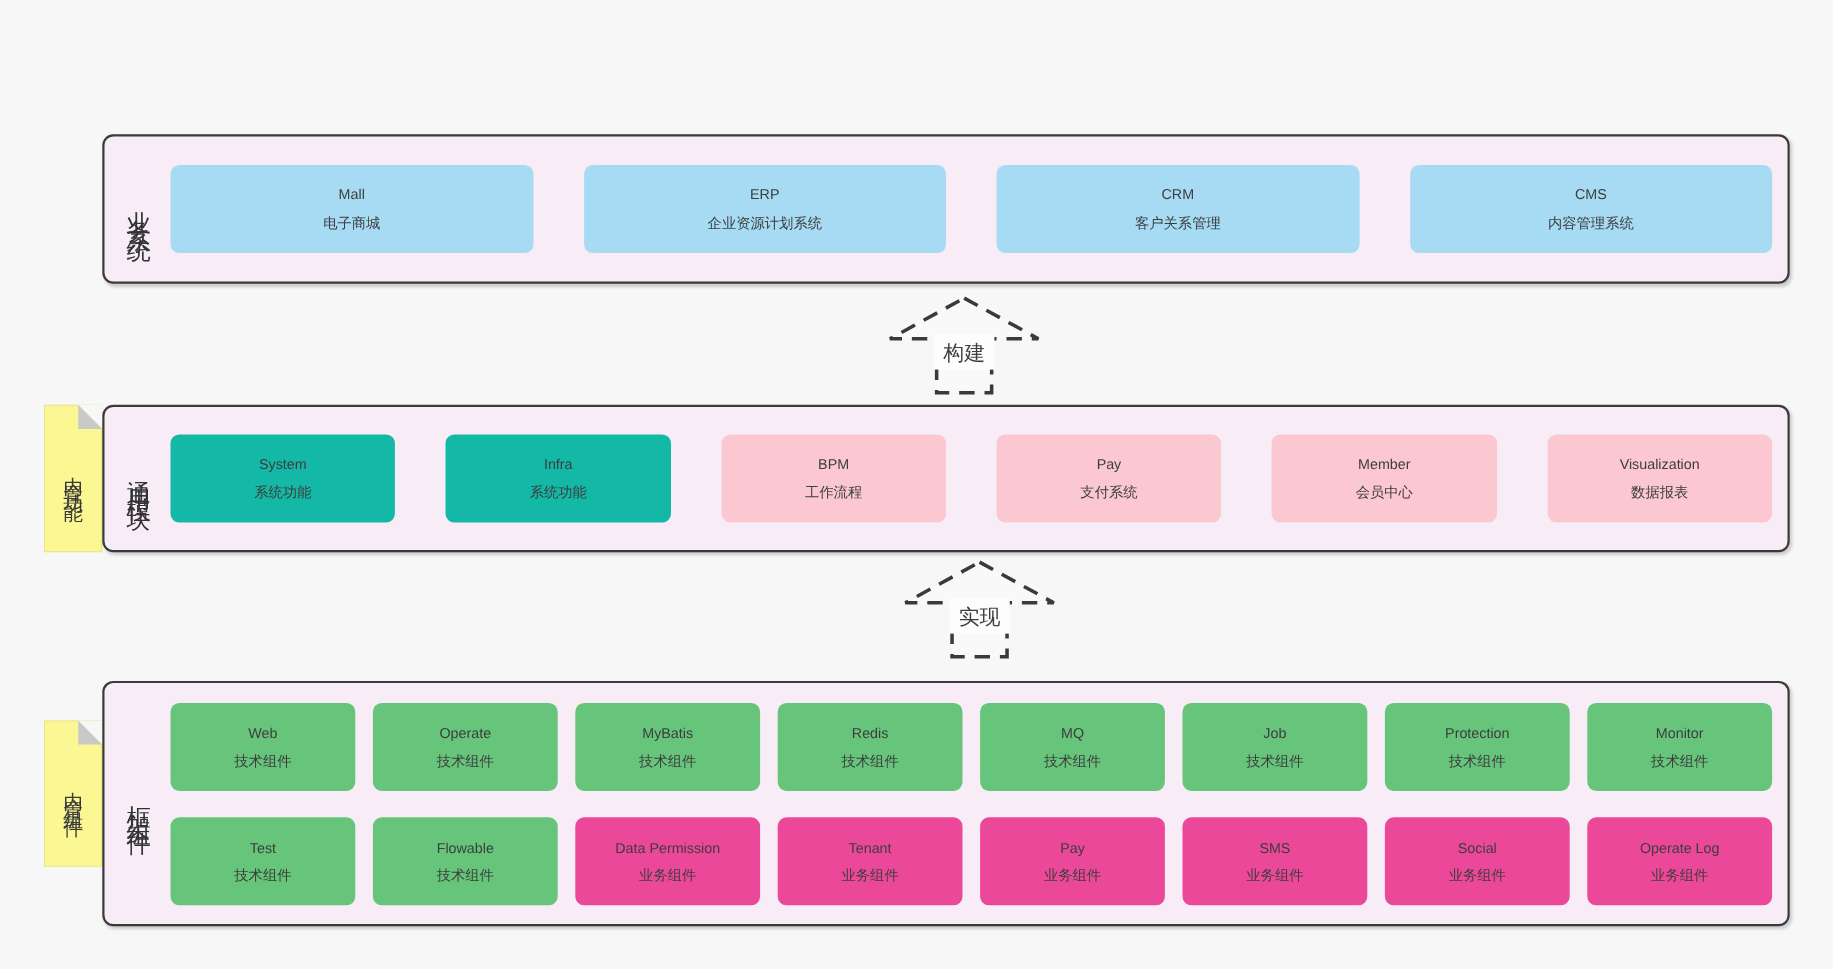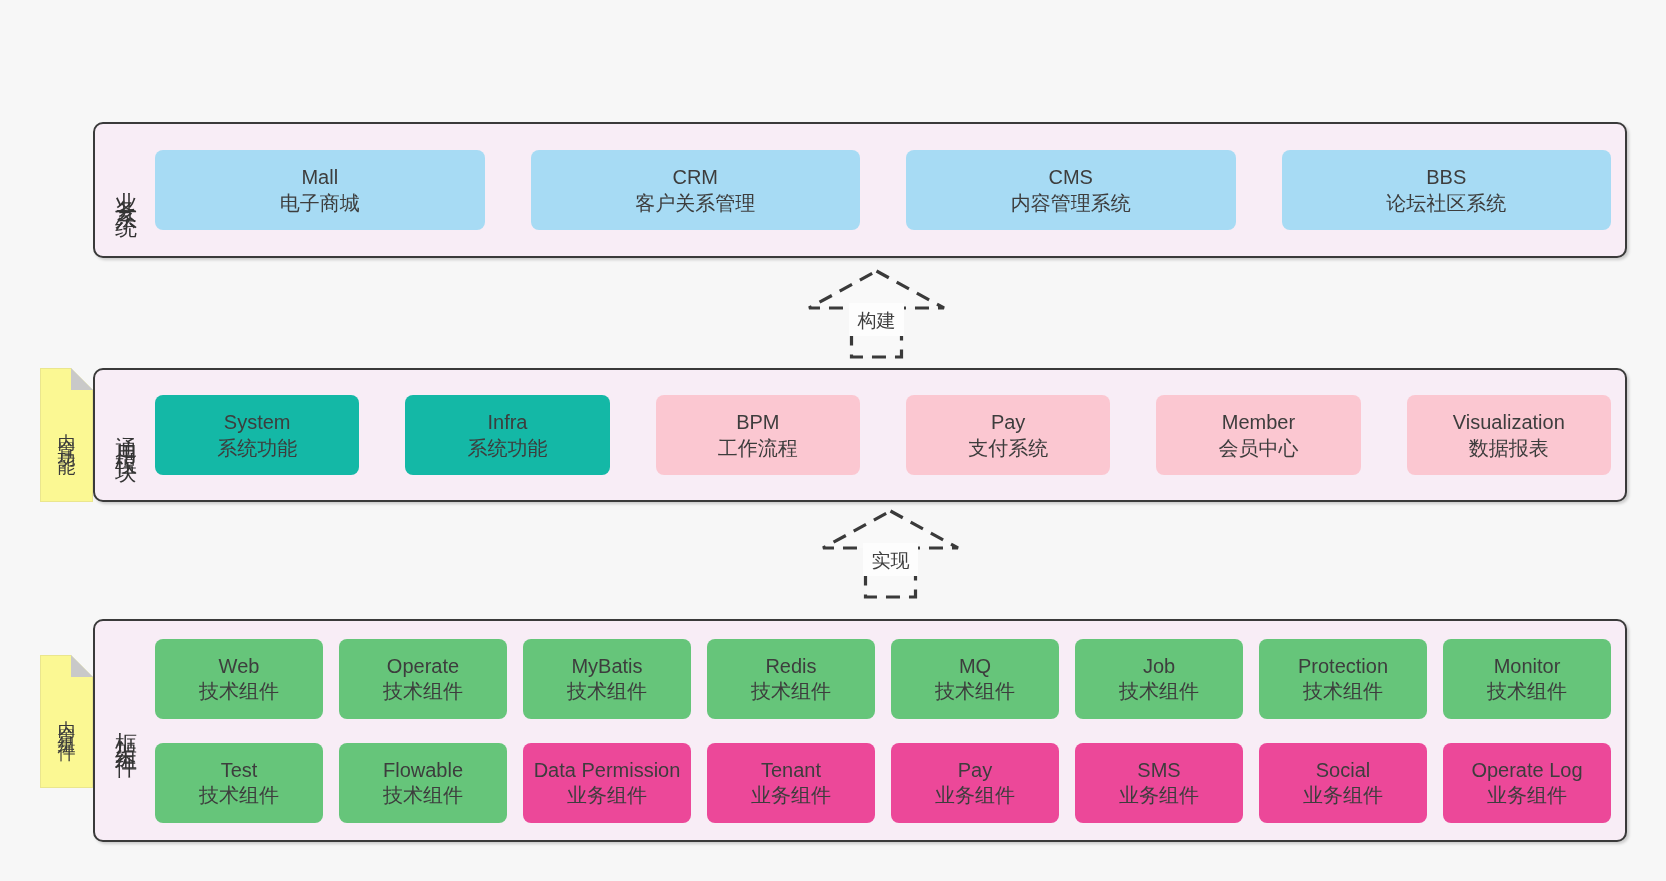--- a/index.html
+++ b/index.html
@@ -27,21 +27,21 @@
   .boxes{flex:1;display:flex;gap:46px;margin:0 14px 0 6px;}
   .boxes .box{flex:1;height:80px;}
   .boxes-grid{
     flex:1;display:grid;grid-template-columns:repeat(8,1fr);
     gap:24px 16px;margin:0 14px 0 6px;
   }
   .boxes-grid .box{height:80px;}
   .box{
     border-radius:8px;display:flex;flex-direction:column;
     align-items:center;justify-content:center;text-align:center;
-    font-size:20px;line-height:26px;padding:2px;box-sizing:border-box;
+    font-size:13px;line-height:26px;padding:2px;box-sizing:border-box;
   }
   .boxes-grid .box{line-height:25px;}
   .box.blue{background:#a7dbf4;}
   .box.red{background:#14b8a6;}
   .box.pink{background:#fbc7d1;}
   .box.green{background:#66c57a;}
   .box.lightgreen{background:#ec4899;}
   .sticky{
     position:absolute;left:40px;width:53px;box-sizing:border-box;
     background:#fbf893;border:1px solid #eae68e;
@@ -70,30 +70,30 @@
   <div class="band" id="band-business">
     <div class="band-label">
       <span>业务系统</span>
     </div>
     <div class="boxes">
       <div class="box blue">
         <div>Mall</div>
         <div>电子商城</div>
       </div>
       <div class="box blue">
+        <div>ERP</div>
+        <div>企业资源计划系统</div>
+      </div>
+      <div class="box blue">
         <div>CRM</div>
         <div>客户关系管理</div>
       </div>
       <div class="box blue">
         <div>CMS</div>
         <div>内容管理系统</div>
-      </div>
-      <div class="box blue">
-        <div>BBS</div>
-        <div>论坛社区系统</div>
       </div>
     </div>
   </div>
 
   <svg class="arrow" id="arrow-build" viewBox="0 0 141 92">
     <polygon points="70.5,3 138,40 95.5,40 95.5,89 45.5,89 45.5,40 3,40" fill="#f9f9f9" stroke="#3a3a3a" stroke-width="3.2" stroke-dasharray="14 9"></polygon>
     <rect x="43" y="35" width="55" height="33" fill="#fdfdfd"></rect>
     <text x="70.5" y="59" text-anchor="middle">构建</text>
   </svg>
 

